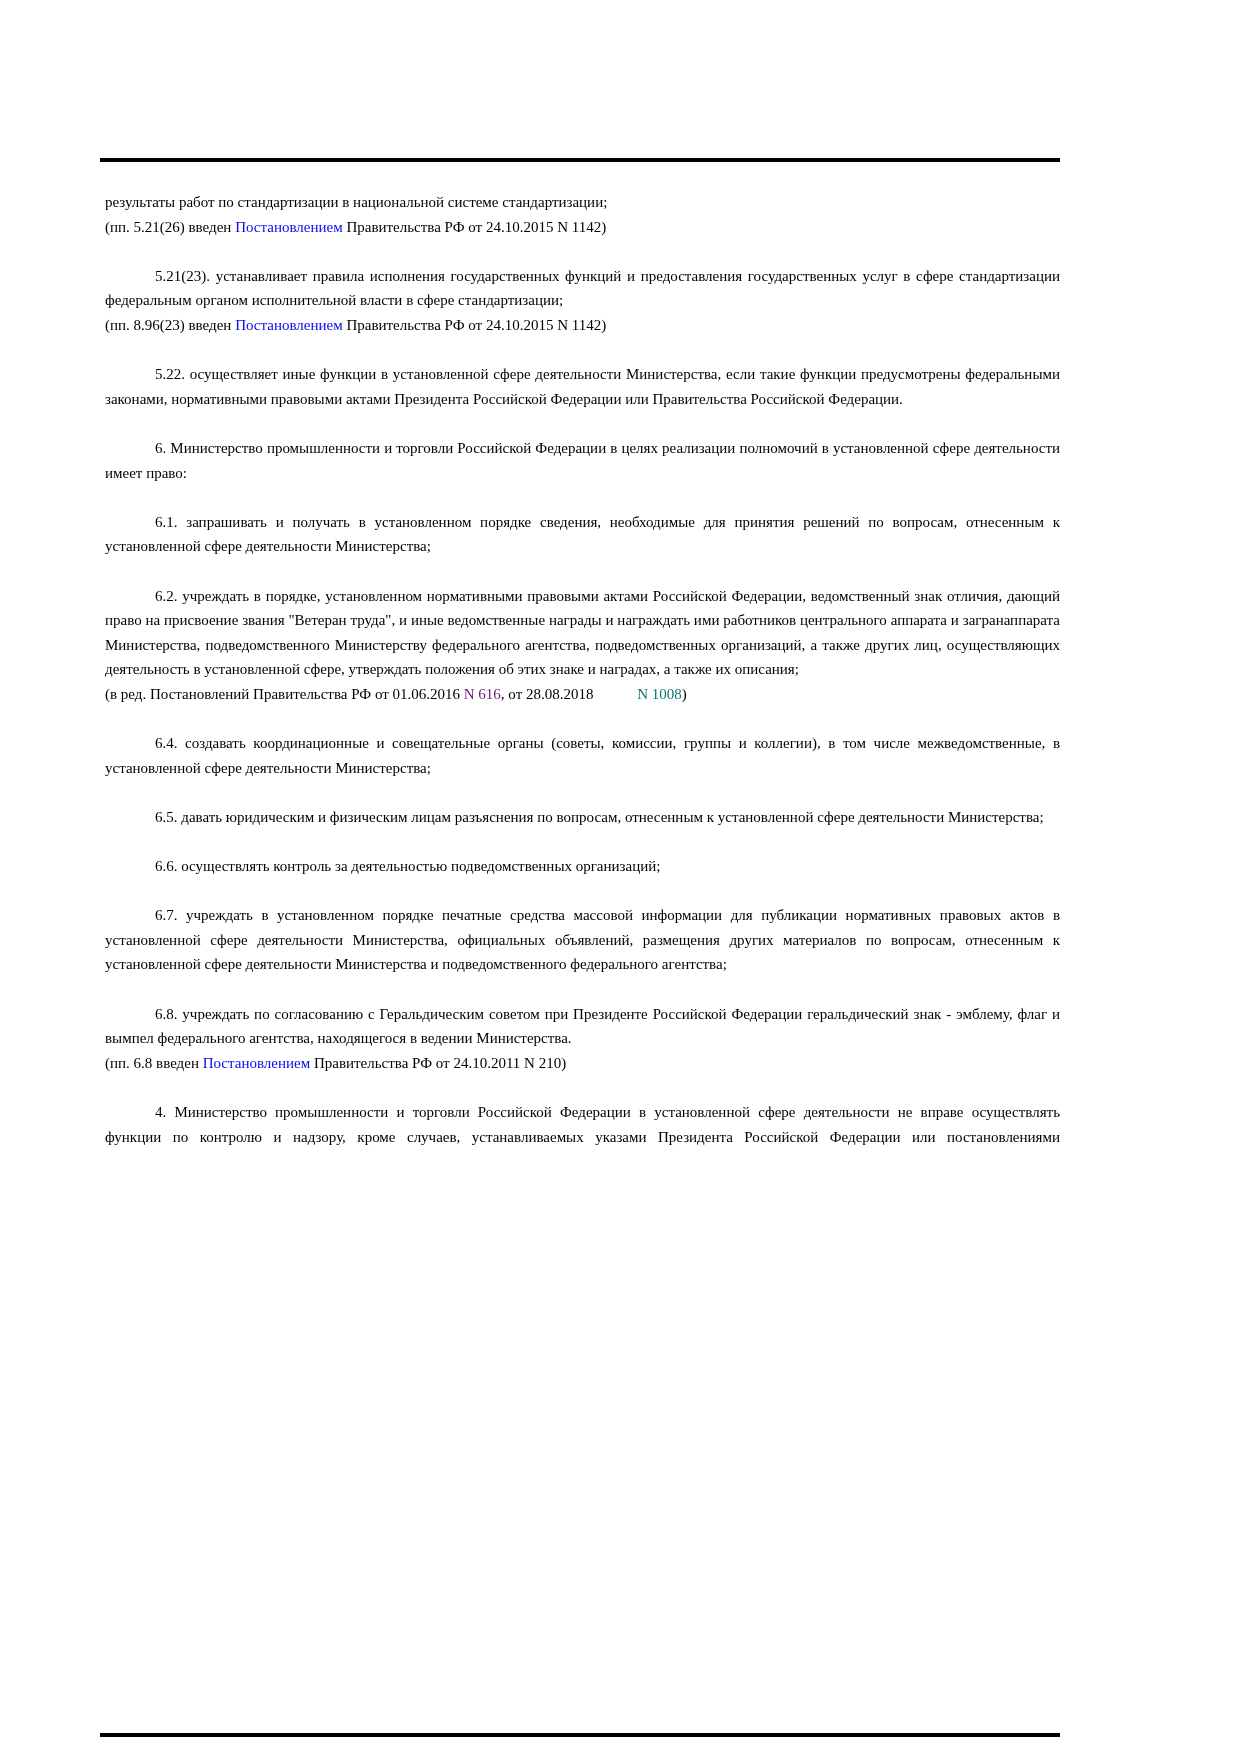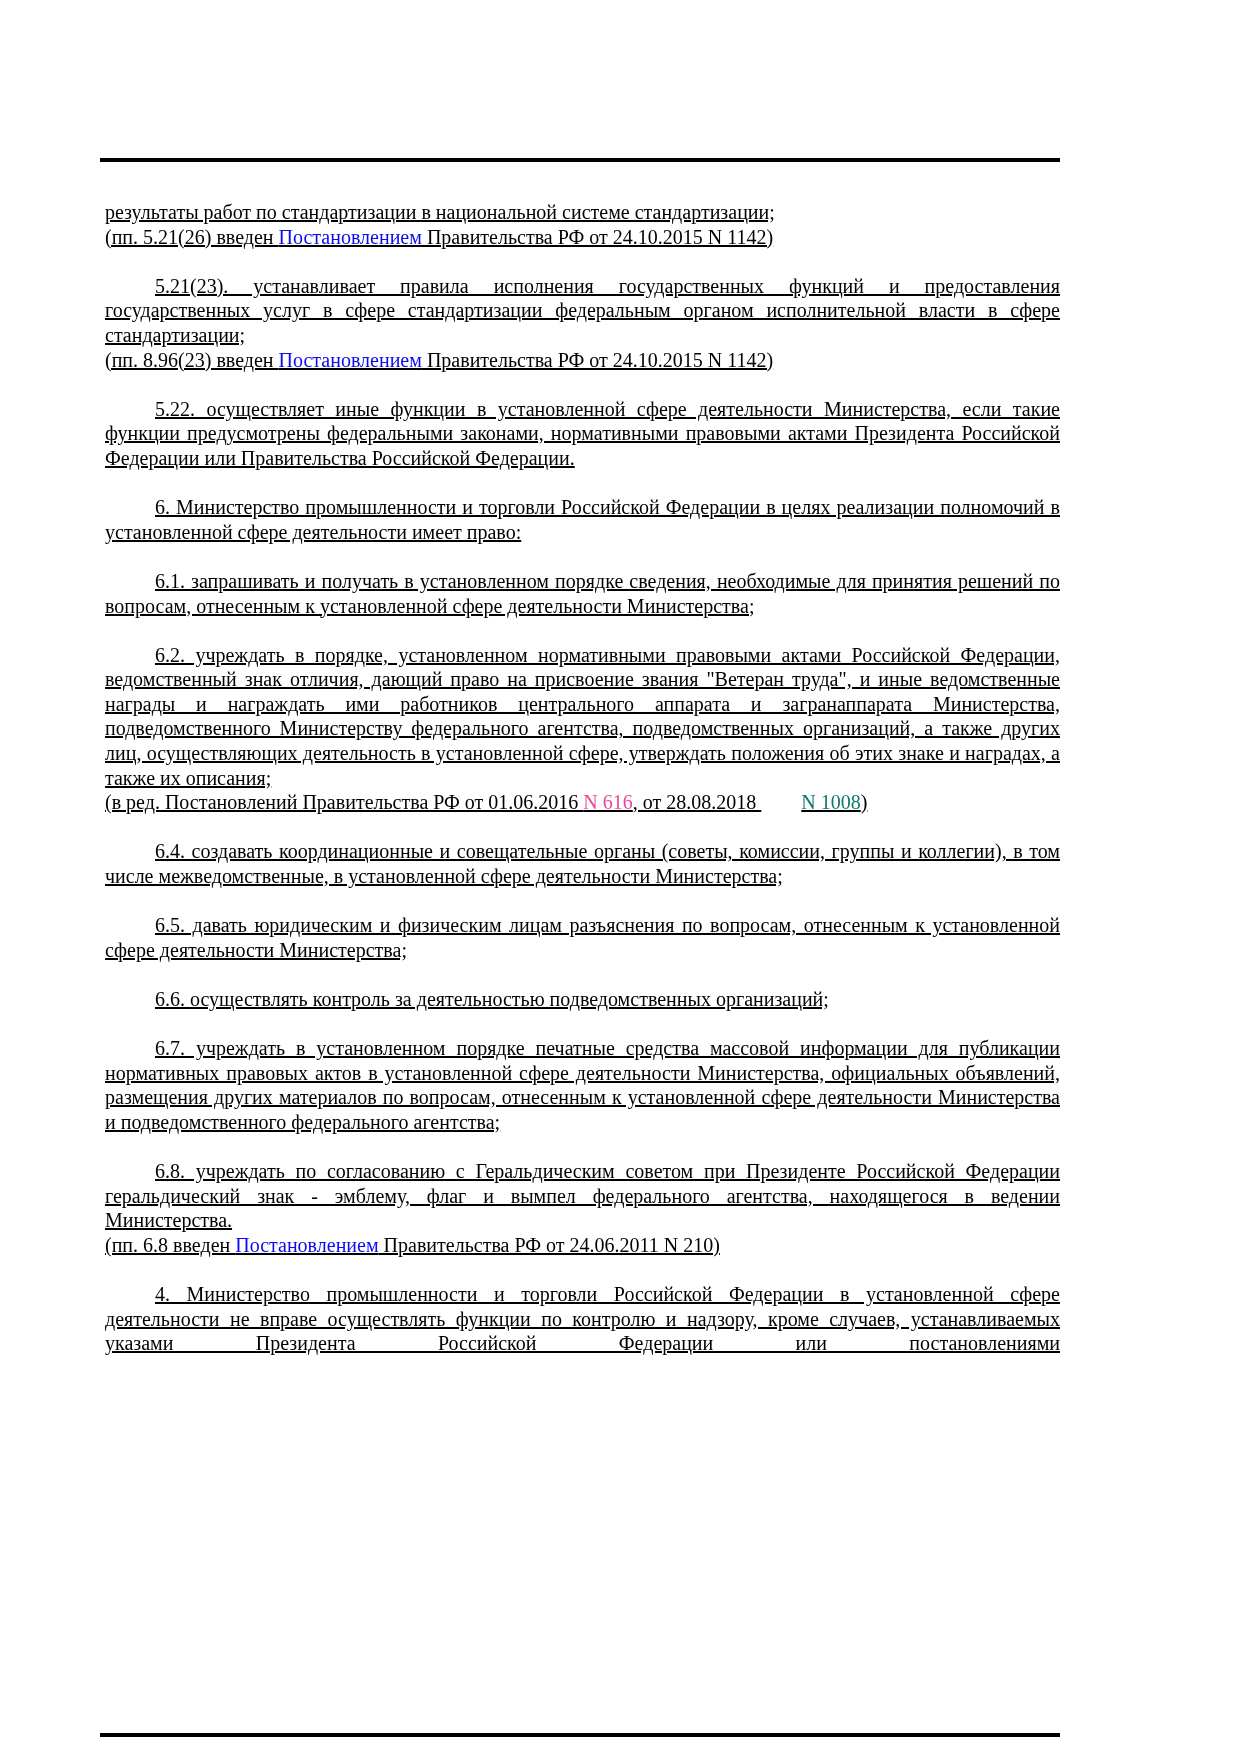--- a/index.html
+++ b/index.html
@@ -23,27 +23,26 @@
     left: 100px;
     width: 960px;
     height: 4px;
     background: #000000;
   }
   .rule.top { top: 158px; }
   .rule.bottom { top: 1733px; }
   .content {
     position: absolute;
     left: 105px;
-    top: 200px;
+    top: 190px;
     width: 955px;
-    font-size: 20px;
+    font-size: 15px;
     line-height: 24.6px;
     text-align: justify;
     color: #000000;
-    text-decoration: underline;
   }
   p.para { margin: 0; }
   p.para.indent { text-indent: 50px; }
   p.para.gap { margin-top: 24.6px; }
   p.para.jlast { text-align-last: justify; }
   a.doc-link {
     text-decoration: none;
     cursor: pointer;
   }
 </style>
@@ -54,23 +53,23 @@
   <div class="rule top"></div>
   <div class="content" id="content">
       <p class="para"><span>результаты работ по стандартизации в национальной системе стандартизации;</span></p>
       <p class="para"><span>(пп. 5.21(26) введен </span><a href="#" class="doc-link" style="color: rgb(11, 11, 238);">Постановлением</a><span> Правительства РФ от 24.10.2015 N 1142)</span></p>
       <p class="para indent gap"><span>5.21(23). устанавливает правила исполнения государственных функций и предоставления государственных услуг в сфере стандартизации федеральным органом исполнительной власти в сфере стандартизации;</span></p>
       <p class="para"><span>(пп. 8.96(23) введен </span><a href="#" class="doc-link" style="color: rgb(11, 11, 238);">Постановлением</a><span> Правительства РФ от 24.10.2015 N 1142)</span></p>
       <p class="para indent gap"><span>5.22. осуществляет иные функции в установленной сфере деятельности Министерства, если такие функции предусмотрены федеральными законами, нормативными правовыми актами Президента Российской Федерации или Правительства Российской Федерации.</span></p>
       <p class="para indent gap"><span>6. Министерство промышленности и торговли Российской Федерации в целях реализации полномочий в установленной сфере деятельности имеет право:</span></p>
       <p class="para indent gap"><span>6.1. запрашивать и получать в установленном порядке сведения, необходимые для принятия решений по вопросам, отнесенным к установленной сфере деятельности Министерства;</span></p>
       <p class="para indent gap"><span>6.2. учреждать в порядке, установленном нормативными правовыми актами Российской Федерации, ведомственный знак отличия, дающий право на присвоение звания "Ветеран труда", и иные ведомственные награды и награждать ими работников центрального аппарата и загранаппарата Министерства, подведомственного Министерству федерального агентства, подведомственных организаций, а также других лиц, осуществляющих деятельность в установленной сфере, утверждать положения об этих знаке и наградах, а также их описания;</span></p>
-      <p class="para"><span>(в ред. Постановлений Правительства РФ от 01.06.2016 </span><a href="#" class="doc-link" style="color: #ec4899;">N 616</a><span>, от 28.08.2018 </span><a href="#" class="doc-link" style="color: #0f766e; margin-left: 40px;">N 1008</a><span>)</span></p>
+      <p class="para"><span>(в ред. Постановлений Правительства РФ от 01.06.2016 </span><a href="#" class="doc-link" style="color: #701a75;">N 616</a><span>, от 28.08.2018 </span><a href="#" class="doc-link" style="color: #0f766e; margin-left: 40px;">N 1008</a><span>)</span></p>
       <p class="para indent gap"><span>6.4. создавать координационные и совещательные органы (советы, комиссии, группы и коллегии), в том числе межведомственные, в установленной сфере деятельности Министерства;</span></p>
       <p class="para indent gap"><span>6.5. давать юридическим и физическим лицам разъяснения по вопросам, отнесенным к установленной сфере деятельности Министерства;</span></p>
       <p class="para indent gap"><span>6.6. осуществлять контроль за деятельностью подведомственных организаций;</span></p>
       <p class="para indent gap"><span>6.7. учреждать в установленном порядке печатные средства массовой информации для публикации нормативных правовых актов в установленной сфере деятельности Министерства, официальных объявлений, размещения других материалов по вопросам, отнесенным к установленной сфере деятельности Министерства и подведомственного федерального агентства;</span></p>
       <p class="para indent gap"><span>6.8. учреждать по согласованию с Геральдическим советом при Президенте Российской Федерации геральдический знак - эмблему, флаг и вымпел федерального агентства, находящегося в ведении Министерства.</span></p>
-      <p class="para"><span>(пп. 6.8 введен </span><a href="#" class="doc-link" style="color: rgb(11, 11, 238);">Постановлением</a><span> Правительства РФ от 24.06.2011 N 210)</span></p>
+      <p class="para"><span>(пп. 6.8 введен </span><a href="#" class="doc-link" style="color: rgb(11, 11, 238);">Постановлением</a><span> Правительства РФ от 24.10.2011 N 210)</span></p>
       <p class="para indent gap jlast"><span>4. Министерство промышленности и торговли Российской Федерации в установленной сфере деятельности не вправе осуществлять функции по контролю и надзору, кроме случаев, устанавливаемых указами Президента Российской Федерации или постановлениями</span></p>
     </div>
   <div class="rule bottom"></div>
 </div>
 
 </body></html>

